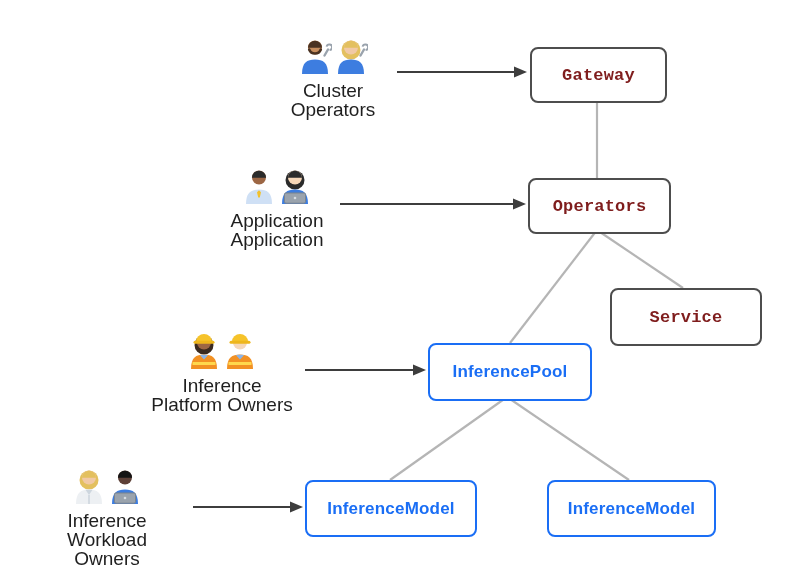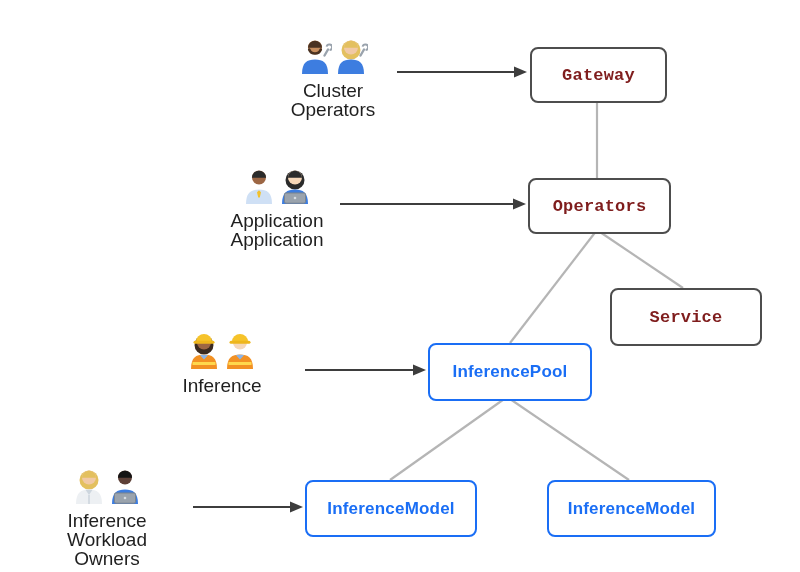--- a/index.html
+++ b/index.html
@@ -144,20 +144,21 @@
             <circle cx="17" cy="13.5" r="7" fill="#f6d7b8"></circle>
             <path d="M9,12.5 a8,7.5 0 0 1 16,0 z" fill="#f6c32a"></path>
             <rect x="6.5" y="11.8" width="21" height="3" rx="1.5" fill="#eeb61c"></rect>
             <path d="M4,40 C4,28.5 9,25.5 17,25.5 C25,25.5 30,28.5 30,40 Z" fill="#f29124"></path>
             <path d="M13,26.2 L17,30.5 L21,26.2 L19,25.7 L15,25.7 Z" fill="#8ab4e8"></path>
             <rect x="5.5" y="33" width="23" height="3" fill="#ffd84d"></rect>
           </svg></span>
       </div>
     <div class="plabel">
       <div>Inference</div>
+      <div>Platform Owners</div>
     </div>
   </div>
   <div class="persona" id="persona-3">
     <div class="icons">
         <span><svg viewBox="0 0 34 40" width="34" height="40">
             <circle cx="17" cy="16" r="9.5" fill="#e3c05f"></circle>
             <circle cx="17" cy="13.5" r="7" fill="#f1c9a5"></circle>
             <path d="M9.9,13.8 a7.1,7.1 0 0 1 14.2,0 z" fill="#e3c05f"></path>
             <path d="M4,40 C4,28.5 9,25.5 17,25.5 C25,25.5 30,28.5 30,40 Z" fill="#edf0f3"></path>
             <path d="M13.5,25.8 L17,31 L20.5,25.8 Z" fill="#cdd6de"></path>

